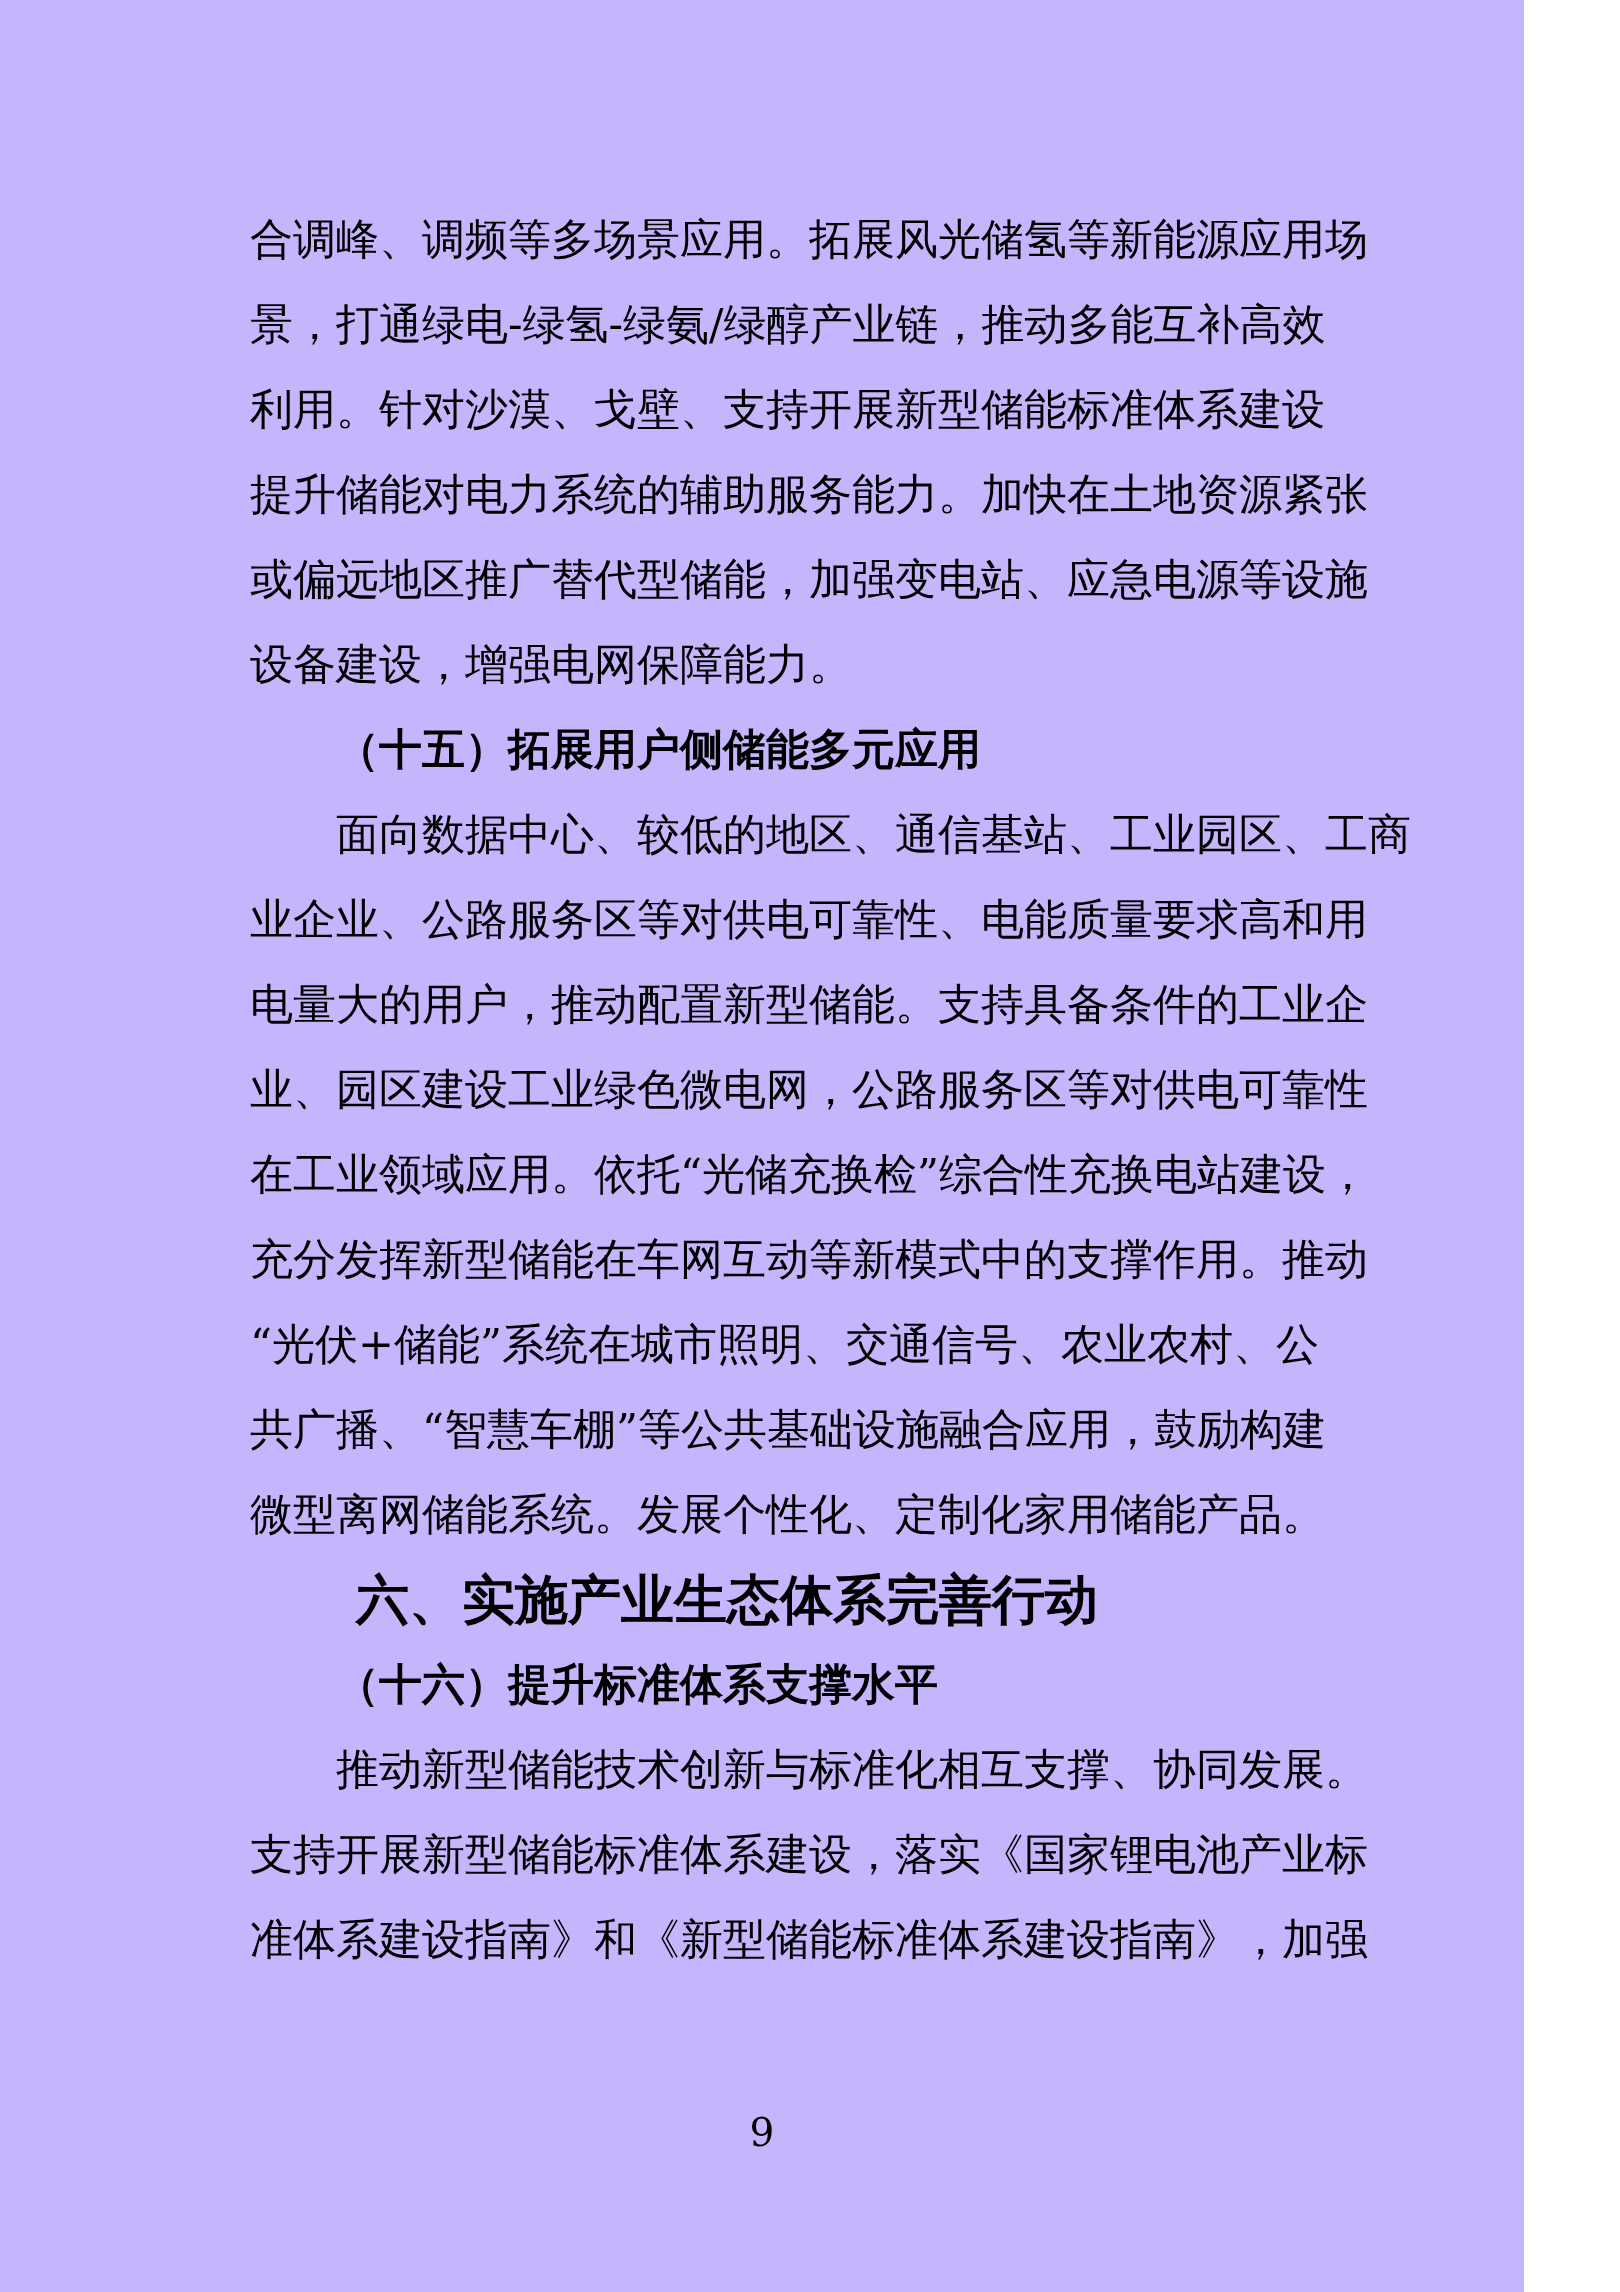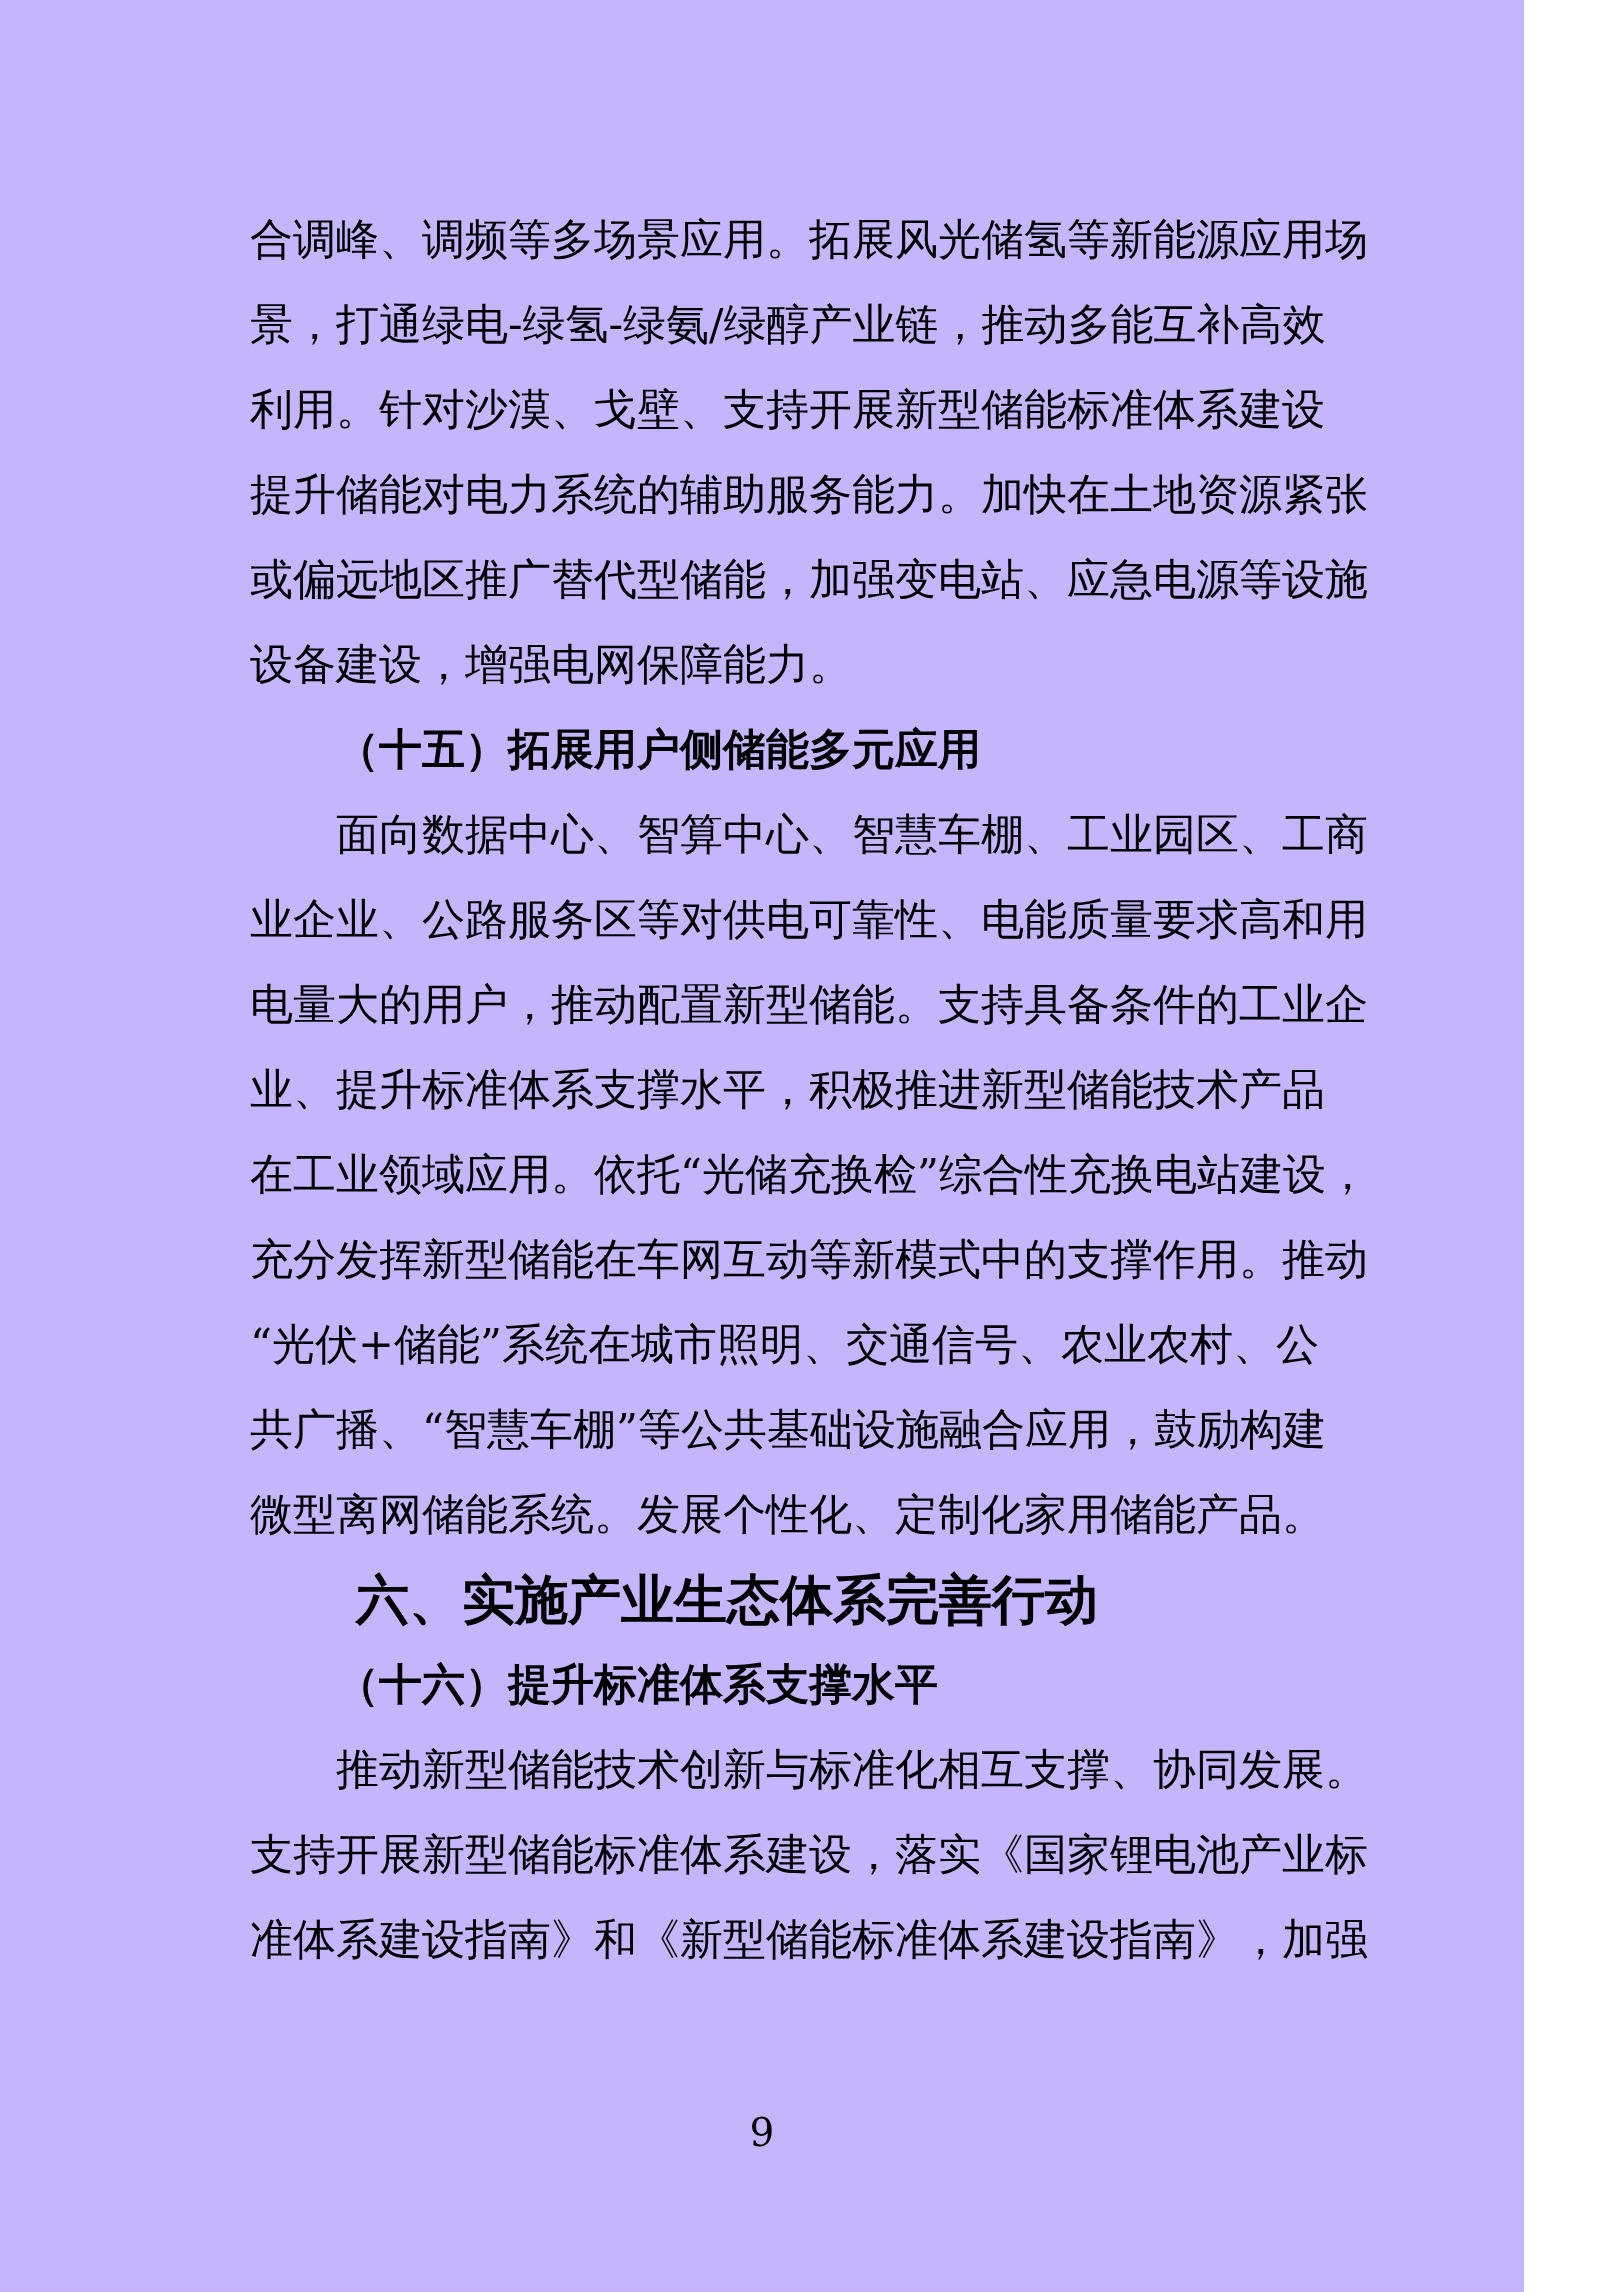--- a/index.html
+++ b/index.html
@@ -62,24 +62,24 @@
 <div class="page">
 
   <div class="content">
     <div class="line">合调峰、调频等多场景应用。拓展风光储氢等新能源应用场</div>
     <div class="line">景，打通绿电-绿氢-绿氨/绿醇产业链，推动多能互补高效</div>
     <div class="line">利用。针对沙漠、戈壁、支持开展新型储能标准体系建设</div>
     <div class="line">提升储能对电力系统的辅助服务能力。加快在土地资源紧张</div>
     <div class="line">或偏远地区推广替代型储能，加强变电站、应急电源等设施</div>
     <div class="line">设备建设，增强电网保障能力。</div>
     <div class="line kai">（十五）拓展用户侧储能多元应用</div>
-    <div class="line indent">面向数据中心、智算中心、智慧车棚、工业园区、工商</div>
+    <div class="line indent">面向数据中心、较低的地区、通信基站、工业园区、工商</div>
     <div class="line">业企业、公路服务区等对供电可靠性、电能质量要求高和用</div>
     <div class="line">电量大的用户，推动配置新型储能。支持具备条件的工业企</div>
-    <div class="line">业、提升标准体系支撑水平，积极推进新型储能技术产品</div>
+    <div class="line">业、园区建设工业绿色微电网，公路服务区等对供电可靠性</div>
     <div class="line">在工业领域应用。依托“光储充换检”综合性充换电站建设，</div>
     <div class="line">充分发挥新型储能在车网互动等新模式中的支撑作用。推动</div>
     <div class="line">“光伏+储能”系统在城市照明、交通信号、农业农村、公</div>
     <div class="line">共广播、“智慧车棚”等公共基础设施融合应用，鼓励构建</div>
     <div class="line">微型离网储能系统。发展个性化、定制化家用储能产品。</div>
     <div class="line hei">六、实施产业生态体系完善行动</div>
     <div class="line kai">（十六）提升标准体系支撑水平</div>
     <div class="line indent">推动新型储能技术创新与标准化相互支撑、协同发展。</div>
     <div class="line">支持开展新型储能标准体系建设，落实《国家锂电池产业标</div>
     <div class="line">准体系建设指南》和《新型储能标准体系建设指南》，加强</div>

